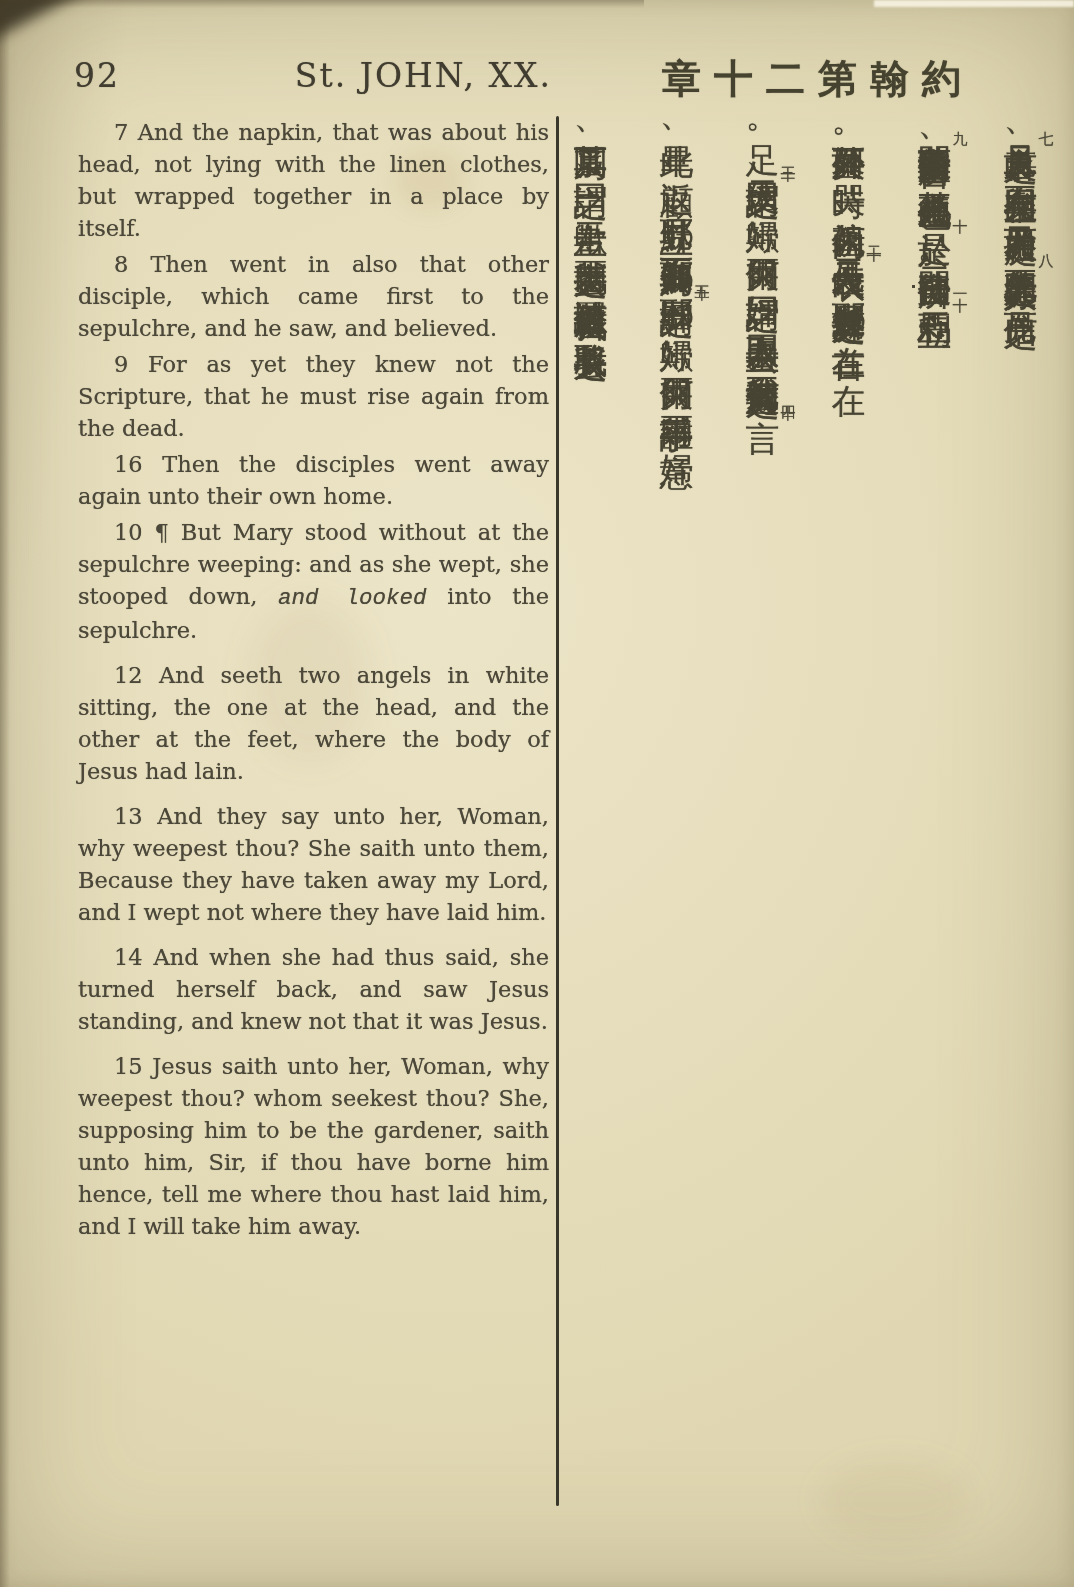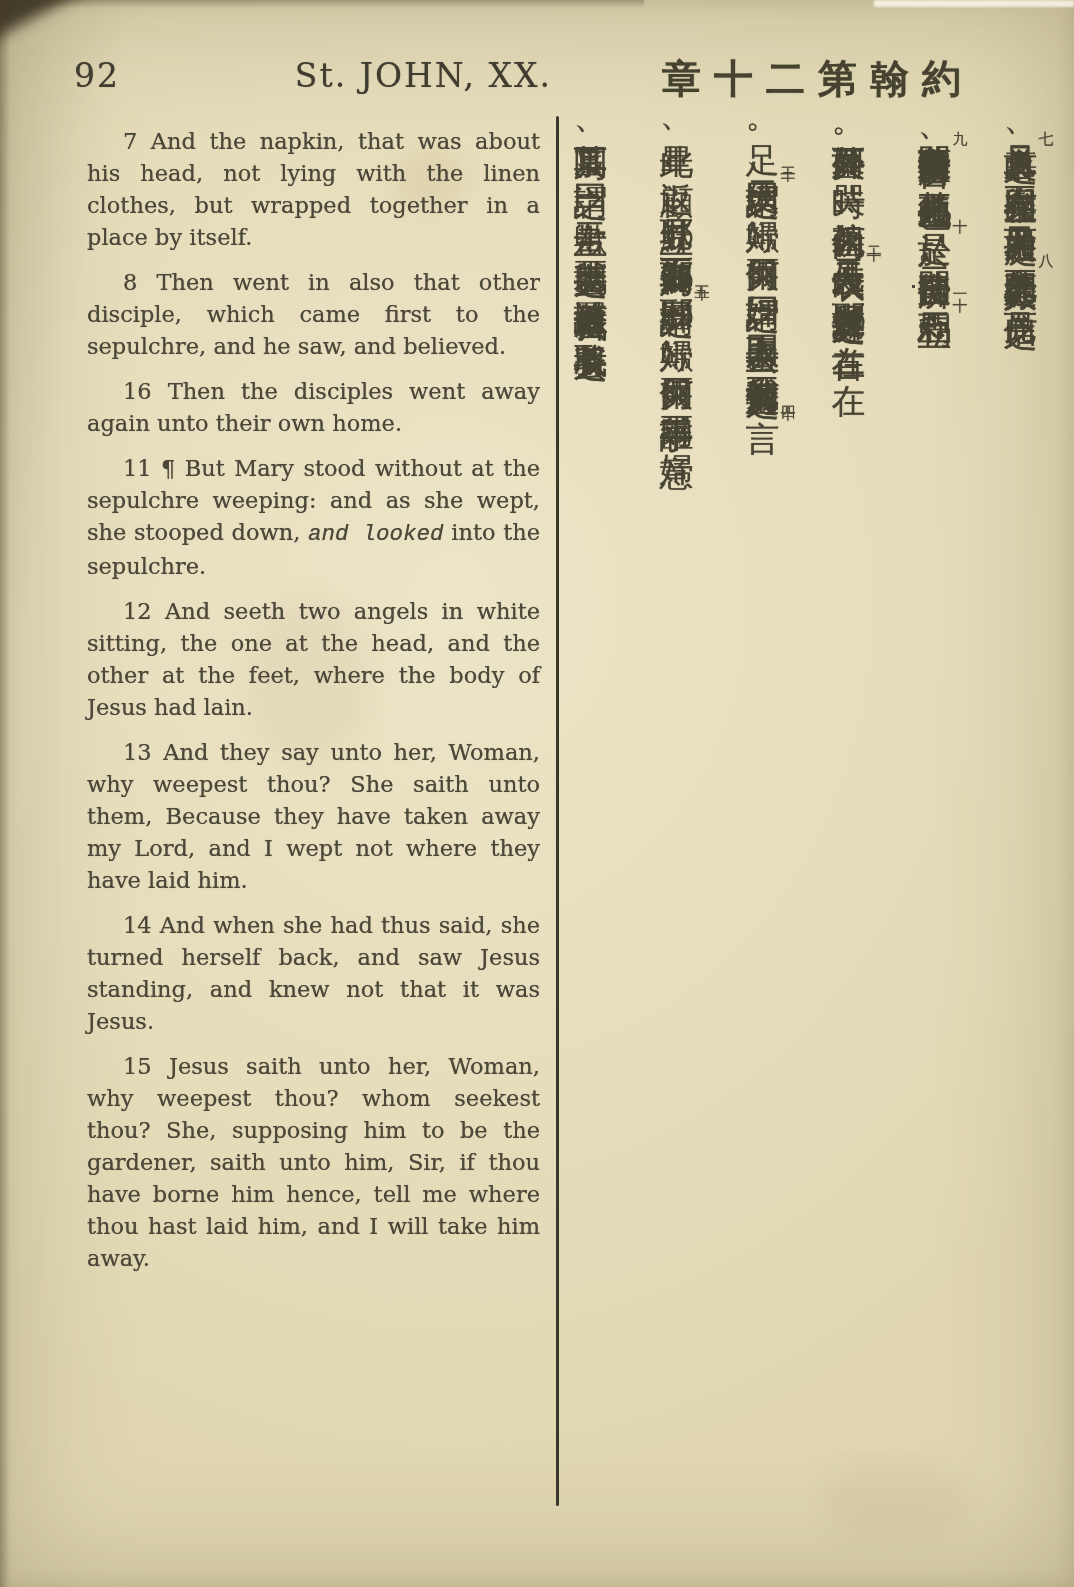--- a/index.html
+++ b/index.html
@@ -33,21 +33,21 @@
     background:#3a372b;filter:blur(0.4px);border-radius:2px;}
 
   
   .en-header{position:absolute;left:74px;top:56px;width:478px;display:flex;align-items:baseline;
     color:#403d30;font-size:33px;letter-spacing:2px;text-shadow:0 0 1px rgba(64,61,48,0.55);}
   .en-header .pagenum{}
   .en-header .booktitle{flex:1;text-align:right;}
   .english{position:absolute;left:74px;top:112px;width:479px;
     color:#4b4739;font-size:22.5px;line-height:32px;text-align:justify;
     text-shadow:0 0 0.7px rgba(75,71,57,0.75);}
-  .english p{margin:13px;text-indent:36px;}
+  .english p{margin:4px;text-indent:36px;}
   .english p.gap{margin-top:13px;}
   .english em{font-style:italic;font-family:Liberation Mono, monospace;}
 
   
   .zh-header{position:absolute;left:598px;top:52px;width:440px;text-align:center;
     color:#45422f;font-size:39px;letter-spacing:13px;font-family:"DejaVu Serif", serif;
     text-shadow:0 0 1px rgba(69,66,47,0.6);white-space:nowrap;font-weight:bold;}
   .chinese{position:absolute;top:118px;right:10px;height:1430px;
     writing-mode:vertical-rl;-webkit-writing-mode:vertical-rl;
     font-family:"DejaVu Serif", serif;color:#484434;font-size:34px;letter-spacing:1px;
@@ -74,22 +74,23 @@
   <span class="booktitle">St. JOHN, XX.</span>
 </div>
 
 <div class="zh-header">章十二第翰約</div>
 
 <div class="divider"></div>
 
 <div class="english">
     <p><span>7</span> <span>And the napkin, that was about his head, not lying with the linen clothes, but wrapped together in a place by itself.</span></p>
     <p><span>8</span> <span>Then went in also that other disciple, which came first to the sepulchre, and he saw, and believed.</span></p>
+    <p><span>9</span> <span>For as yet they knew not the Scripture, that he must rise again from the dead.</span></p>
     <p><span>16</span> <span>Then the disciples went away again unto their own home.</span></p>
-    <p><span>11 ¶</span> <span>But Mary stood without at the sepulchre weeping: and as she wept, she stooped down, </span><em>and looked</em><span> into the sepulchre.</span></p>
+    <p><span>10 ¶</span> <span>But Mary stood without at the sepulchre weeping: and as she wept, she stooped down, </span><em>and looked</em><span> into the sepulchre.</span></p>
     <p class="gap"><span>12</span> <span>And seeth two angels in white sitting, the one at the head, and the other at the feet, where the body of Jesus had lain.</span></p>
     <p class="gap"><span>13</span> <span>And they say unto her, Woman, why weepest thou? She saith unto them, Because they have taken away my Lord, and I wept not where they have laid him.</span></p>
     <p class="gap"><span>14</span> <span>And when she had thus said, she turned herself back, and saw Jesus standing, and knew not that it was Jesus.</span></p>
     <p class="gap"><span>15</span> <span>Jesus saith unto her, Woman, why weepest thou? whom seekest thou? She, supposing him to be the gardener, saith unto him, Sir, if thou have borne him hence, tell me where thou hast laid him, and I will take him away.</span></p>
   </div>
 
 <div class="chinese">
     <div class="vcol"><ruby>且<rt>七</rt></ruby>見裹首之巾、不與枲布同在、乃捲而另在一處。<ruby>先<rt>八</rt></ruby>至墓之門徒亦入、見而信之、</div>
     <div class="vcol"><ruby>蓋<rt>九</rt></ruby>門徒尚未明聖書所言云、其必由死復生也。<ruby>於<rt>十</rt></ruby>是、二門徒復歸己所。<span class="pn"><ruby>馬<rt>十一</rt></ruby>利亞</span>立</div>
     <div class="vcol">於墓外而哭。哭時、俯視墓內、<ruby>見<rt>十二</rt></ruby>二天使衣白衣、坐耶穌尸所葬之處、一在首、一在</div>

